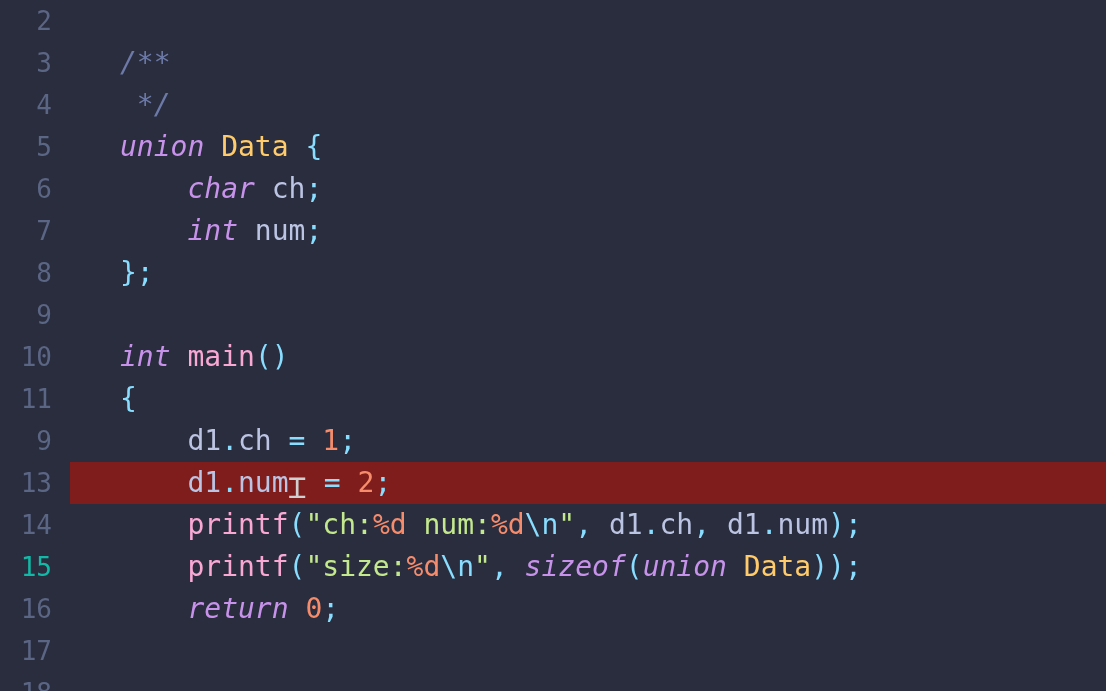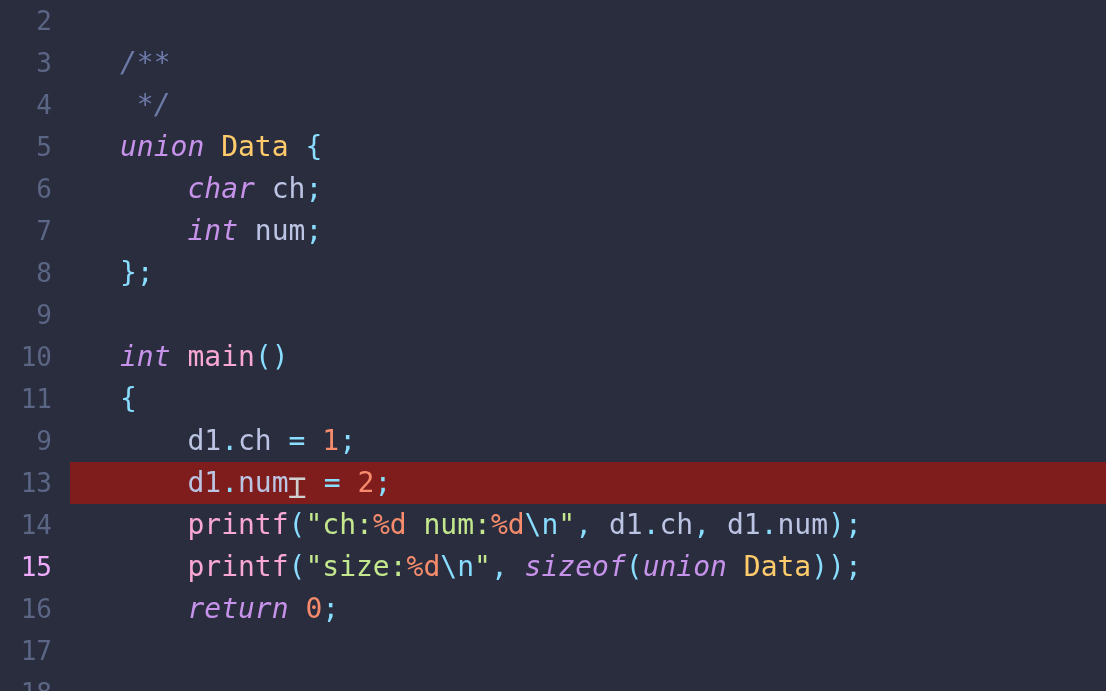--- a/index.html
+++ b/index.html
@@ -1,19 +1,19 @@
 <!DOCTYPE html>
 <html><head>
 <meta charset="utf-8">
 <style>
   html,body{margin:0;padding:0;background:#292d3e;width:1106px;height:691px;overflow:hidden;}
   .editor{position:relative;width:1106px;height:691px;font-family:Consolas,"Menlo","DejaVu Sans Mono","Courier New",monospace;font-size:28px;line-height:42px;}
   .gutter{position:absolute;left:0;top:0;width:70px;height:691px;padding-top:0;}
   .gnum{color:#5b6584;text-align:right;padding-right:18px;height:42px;font-size:26px;}
-  .gnum.active{color:#f0abfc;margin-left:15px;}
+  .gnum.active{color:#14b8a6;margin-left:15px;}
   .codearea{position:absolute;left:70px;top:0;width:1036px;height:691px;}
   .cline{height:42px;white-space:pre;padding-left:50px;color:#bcc4e3;}
   .cline.active{background:#7f1d1d;}
   .tok-comment{color:#6d7aa8;font-style:italic;}
   .tok-doc{color:#6d7aa8;font-style:italic;}
   .tok-docstar{color:#6d7aa8;font-style:italic;}
   .tok-key{color:#c792ea;font-style:italic;}
   .tok-type{color:#ffcb6b;}
   .tok-ident{color:#bcc4e3;}
   .tok-punc{color:#89ddff;}

